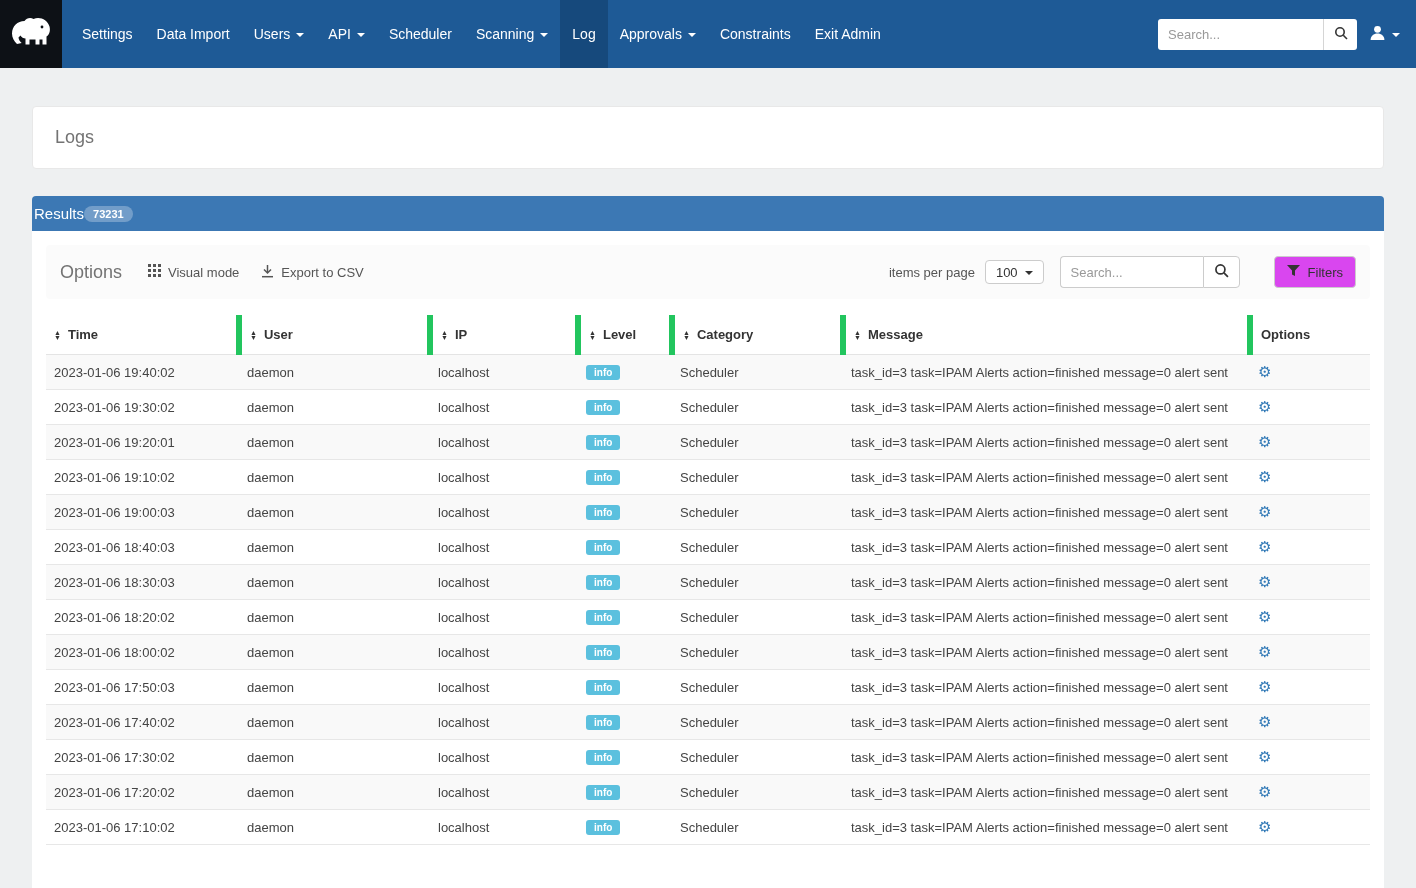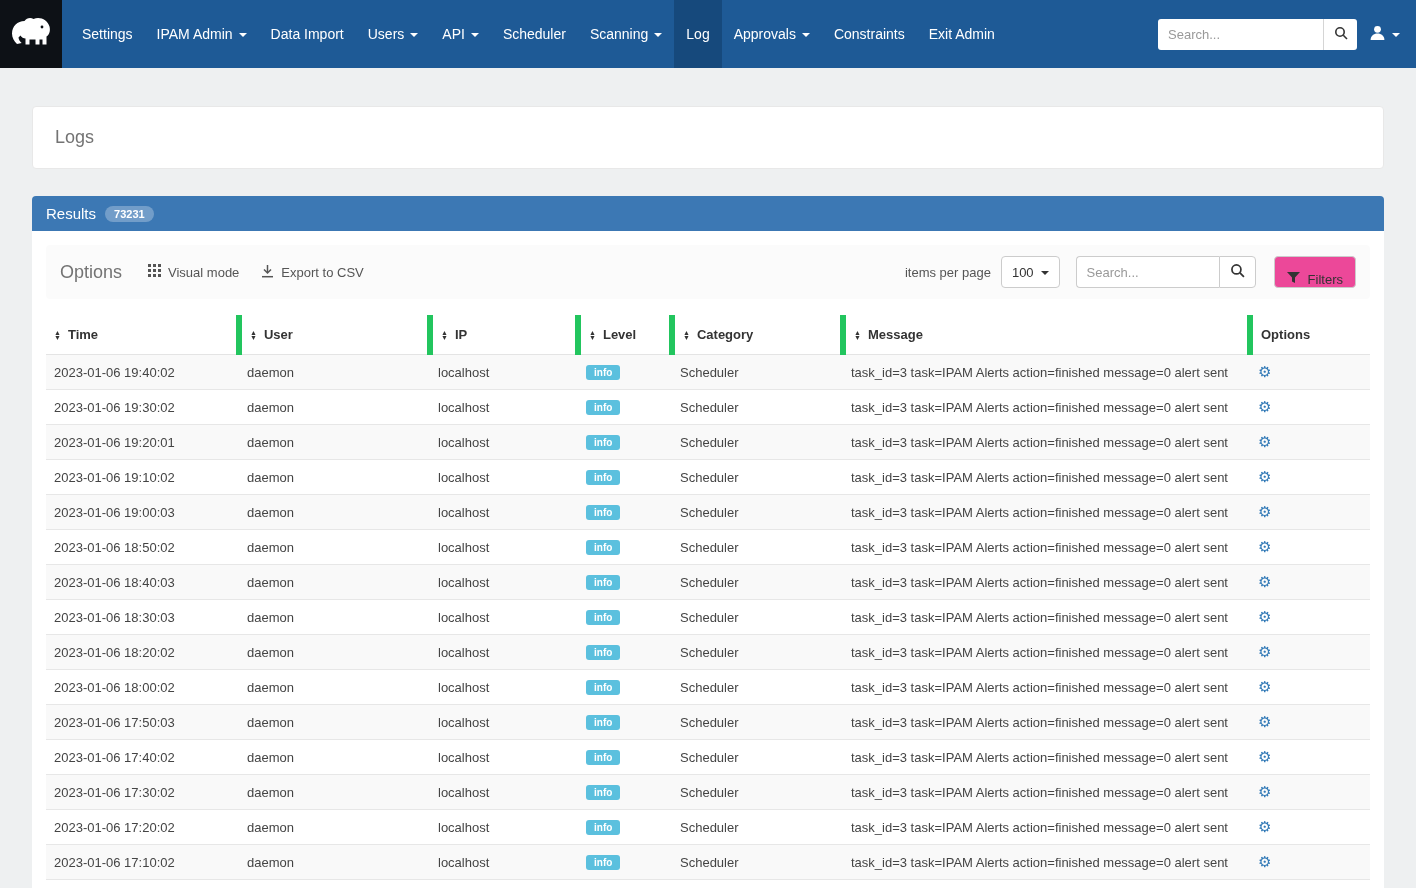--- a/index.html
+++ b/index.html
@@ -21,35 +21,35 @@
   .nav-search { display:flex; }
   .nav-search input { width:165px; height:31px; border:none; border-radius:3px 0 0 3px; padding:0 10px; font-size:13px; outline:none; color:#333; }
   .nav-search input::placeholder { color:#999; }
   .nav-search button { width:34px; height:31px; border:none; border-left:1px solid #d5d5d5; background:#fff; border-radius:0 3px 3px 0; display:flex; align-items:center; justify-content:center; cursor:pointer; }
   .user-menu { display:flex; align-items:center; gap:6px; cursor:pointer; }
   
   .container { padding:0 32px; }
   .panel-logs { margin-top:38px; background:#fff; border:1px solid #e8e8e8; border-radius:4px; padding:12px 14px; }
   .panel-logs h1 { margin:8px; font-size:18px; font-weight:normal; color:#737373; }
   .panel-results { margin-top:27px; border-radius:4px 4px 0 0; }
-  .results-header { background:#3c78b4; color:#fff; padding:9px 14px; font-size:15px; border-radius:4px 4px 0 0; display:flex; align-items:center; gap:9px; }
+  .results-header { background:#3c78b4; color:#fff; padding:9px 2px; font-size:15px; border-radius:4px 4px 0 0; display:flex; align-items:center; }
   .badge-count { background:rgba(255,255,255,.28); border-radius:10px; padding:2px 9px; font-size:11px; font-weight:bold; }
   .results-body { background:#fff; padding:14px; min-height:700px; }
   
   .options-bar { background:#fbfbfb; border-radius:4px; padding:11px 14px; display:flex; align-items:center; }
   .options-title { font-size:18px; color:#737373; margin-right:26px; }
   .flat-btn { display:flex; align-items:center; gap:7px; background:none; border:none; color:#555; font-size:13px; margin-right:22px; cursor:pointer; font-family:inherit; padding:0; }
   .right-controls { margin-left:auto; display:flex; align-items:center; }
   .ipp-label { font-size:13px; color:#555; margin-right:10px; }
-  .select-btn { height:32px; background:#fff; border:1px solid #ccc; border-radius:4px; padding:0 10px; font-size:13px; color:#333; display:flex; align-items:center; gap:7px; cursor:pointer; font-family:inherit; }
+  .select-btn { height:24px; background:#fff; border:1px solid #ccc; border-radius:4px; padding:0 10px; font-size:13px; color:#333; display:flex; align-items:center; gap:7px; cursor:pointer; font-family:inherit; }
   .search-group { display:flex; margin-left:16px; }
   .search-group input { height:32px; width:143px; border:1px solid #ccc; border-right:none; border-radius:4px 0 0 4px; padding:0 10px; font-size:13px; color:#333; outline:none; }
   .search-group input::placeholder { color:#999; }
   .search-group button { height:32px; width:37px; border:1px solid #ccc; background:#fff; border-radius:0 4px 4px 0; cursor:pointer; display:flex; align-items:center; justify-content:center; }
-  .filters-btn { height:32px; margin-left:18px; background:#ec4899; border:1px solid #ccc; border-radius:4px; padding:0 12px; font-size:13px; color:#333; display:flex; align-items:flex-end; gap:8px; cursor:pointer; font-family:inherit; }
+  .filters-btn { height:32px; margin-left:34px; background:#d946ef; border:1px solid #ccc; border-radius:4px; padding:0 12px; font-size:13px; color:#333; display:flex; align-items:center; gap:8px; cursor:pointer; font-family:inherit; }
   
   table { width:100%; border-collapse:collapse; table-layout:fixed; margin-top:16px; font-size:13px; color:#444; }
   th { text-align:left; padding:12px 8px; border-bottom:1px solid #e4e4e4; }
   th + th { border-left:6px solid #22c55e; }
   .head-inner { display:flex; align-items:center; gap:7px; font-weight:bold; font-size:13px; color:#333; }
   .sort-icon { display:inline-flex; flex-direction:column; font-size:7px; line-height:5px; color:#333; }
   tbody td { padding:9px 8px; border-bottom:1px solid #e7e7e7; overflow:hidden; white-space:nowrap; }
   tbody tr:nth-child(odd) { background:#f9f9f9; }
   .badge-info { background:#5bc0de; color:#fff; font-size:10px; font-weight:bold; padding:2px 8px; border-radius:3px; display:inline-block; }
   .gear { color:#337ab7; font-size:15px; cursor:pointer; line-height:1; }
@@ -63,24 +63,20 @@
       <svg width="44" height="34" viewBox="0 0 44 34">
         <path fill="#ffffff" d="M8 29c-3-3-5-6.5-5-10.5C3 11 8.5 6 15.5 6c2-3 6-4 9-2 6-3 14 .5 16 7.5 1 4 0 8-3 10v8h-4v-5h-3v5h-4v-5h-6v5h-4v-6c-2 0-4-1-5-3l-2 2c.2 2.2 1.3 4 3.2 5.5z"></path>
         <circle cx="33" cy="12" r="1.4" fill="#0d1116"></circle>
       </svg>
     </span>
   </div>
   <div class="nav-items">
       <a class="nav-item">
     <span>Settings</span>
 
-  </a>
-      <a class="nav-item">
-    <span>IPAM Admin</span>
-    <span class="caret"></span>
   </a>
       <a class="nav-item">
     <span>Data Import</span>
 
   </a>
       <a class="nav-item">
     <span>Users</span>
     <span class="caret"></span>
   </a>
       <a class="nav-item">
@@ -325,29 +321,20 @@
             <tr>
     <td>2023-01-06 19:00:03</td>
     <td>daemon</td>
     <td>localhost</td>
     <td><span class="badge-info">info</span></td>
     <td>Scheduler</td>
     <td>task_id=3 task=IPAM Alerts action=finished message=0 alert sent</td>
     <td><span class="gear">⚙</span></td>
   </tr>
             <tr>
-    <td>2023-01-06 18:50:02</td>
-    <td>daemon</td>
-    <td>localhost</td>
-    <td><span class="badge-info">info</span></td>
-    <td>Scheduler</td>
-    <td>task_id=3 task=IPAM Alerts action=finished message=0 alert sent</td>
-    <td><span class="gear">⚙</span></td>
-  </tr>
-            <tr>
     <td>2023-01-06 18:40:03</td>
     <td>daemon</td>
     <td>localhost</td>
     <td><span class="badge-info">info</span></td>
     <td>Scheduler</td>
     <td>task_id=3 task=IPAM Alerts action=finished message=0 alert sent</td>
     <td><span class="gear">⚙</span></td>
   </tr>
             <tr>
     <td>2023-01-06 18:30:03</td>

